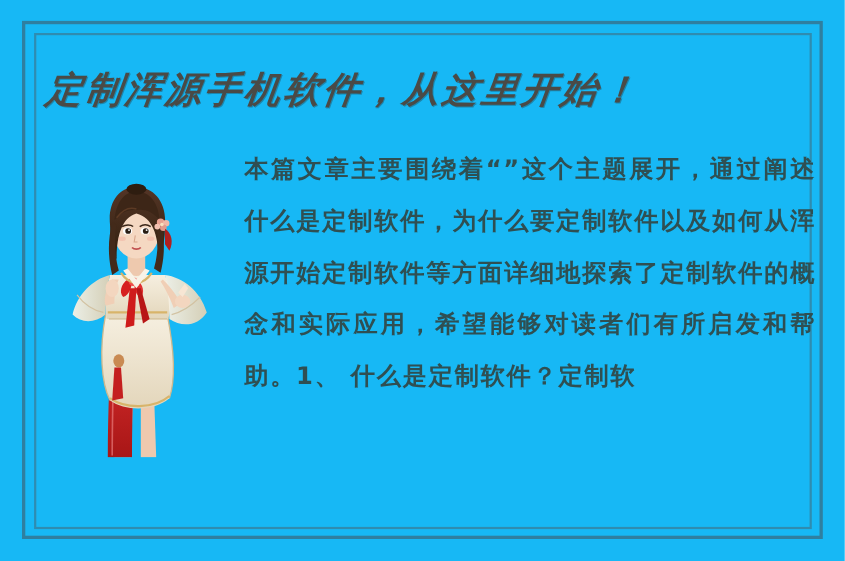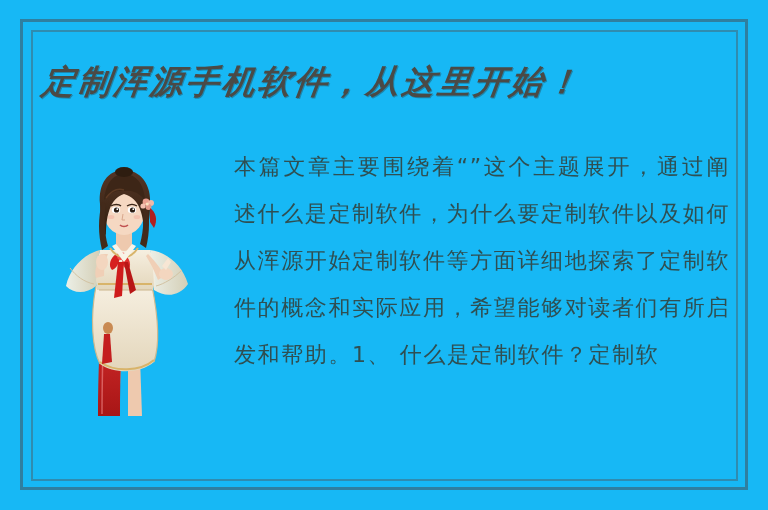--- a/index.html
+++ b/index.html
@@ -85,22 +85,23 @@
     color: #2f4f52;
     font-family: "DejaVu Sans", sans-serif;
     font-size: 22px;
     line-height: 47px;
     letter-spacing: 1.6px;
     text-align: justify;
     text-justify: inter-character;
     word-break: break-all;
   }
   .body-copy p {
-    margin: 12px;
+    margin: 0;
     text-indent: 0;
+    font-weight: bold;
   }
 </style>
 </head>
 <body>
 
 <div id="poster">
 
   <div class="frame-outer"></div>
   <div class="frame-inner"></div>
 

